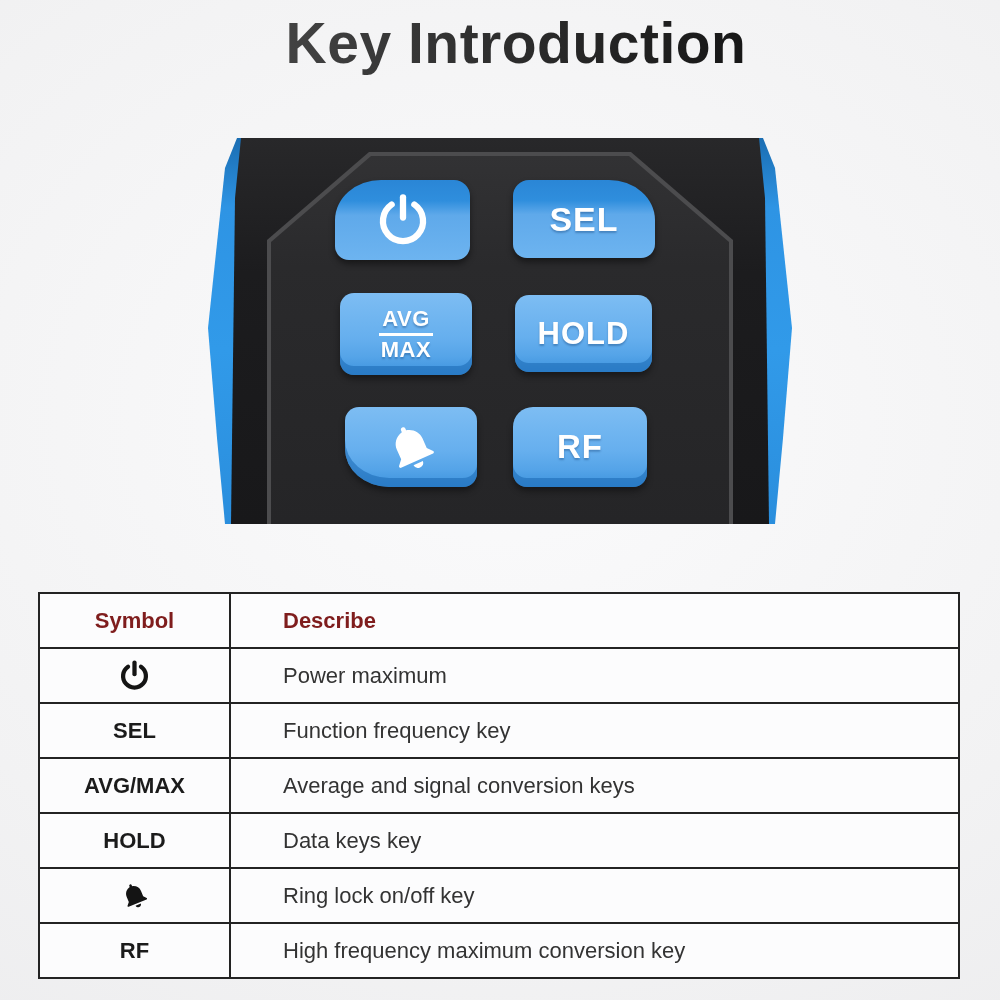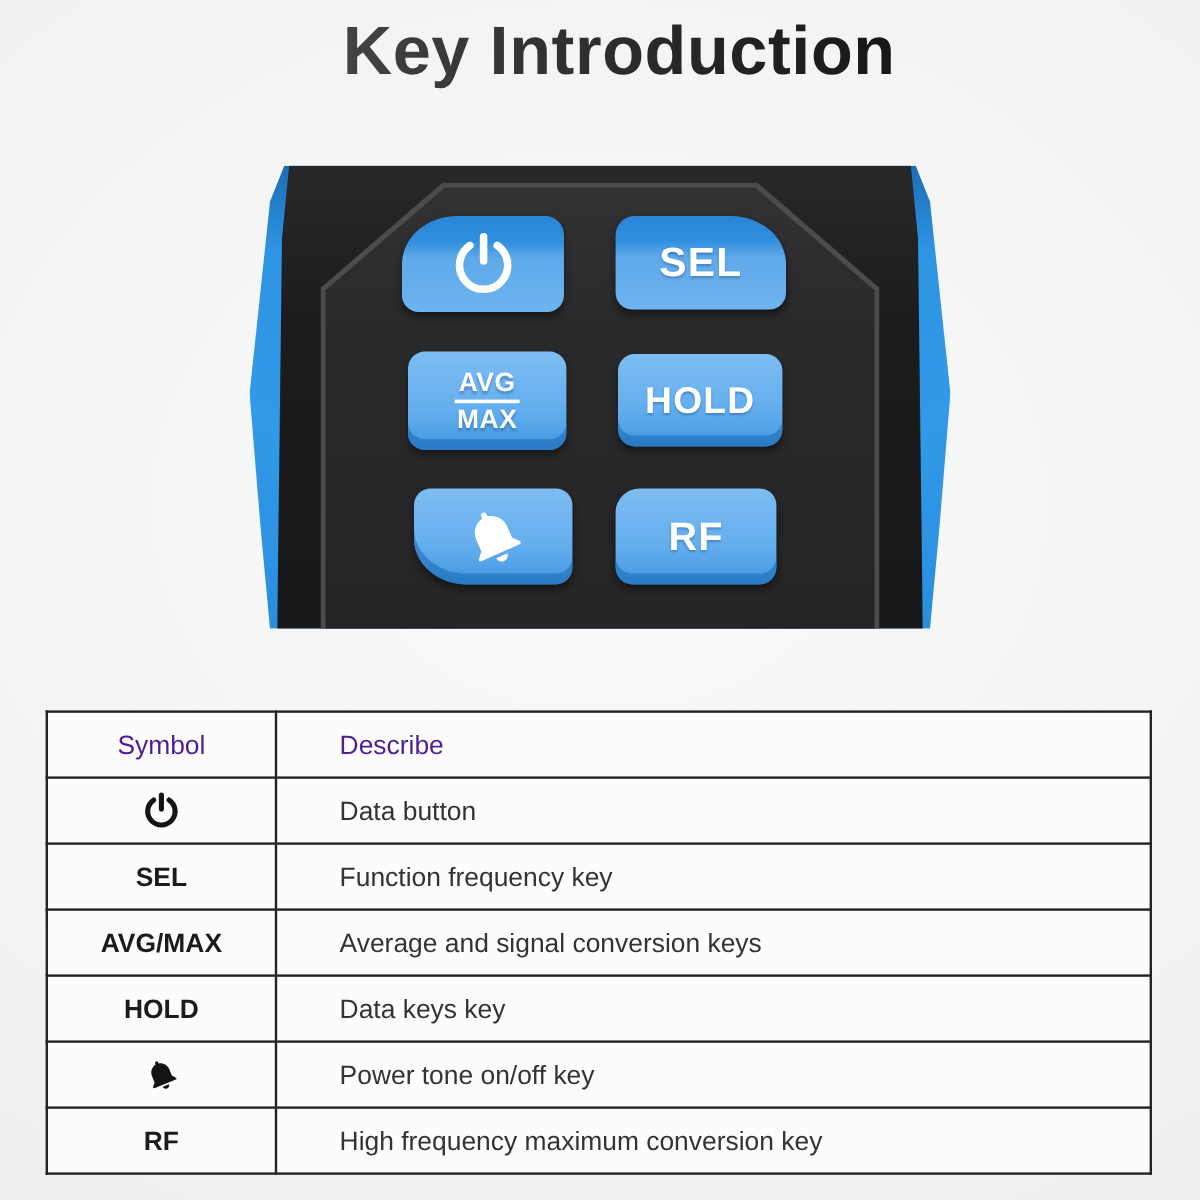--- a/index.html
+++ b/index.html
@@ -67,21 +67,21 @@
 
   
   .key-table {
     position:absolute; left:38px; top:592px; width:922px;
     border-collapse:collapse; background:#fcfcfd;
   }
   .key-table td { border:2px solid #232323; height:51px; font-size:22px; vertical-align:middle; }
   .key-table .c1 { width:187px; }
   .sym  { text-align:center; font-weight:bold; color:#1b1b1b; }
   .desc { padding-left:52px; font-weight:normal; color:#333; }
-  .hdr  { font-weight:normal; color:#4c1d95; }
+  .hdr  { font-weight:bold; color:#7f1d1d; }
   .tbl-icon { vertical-align:middle; }
   .tbl-bell { transform:rotate(-22deg); }
 </style>
 </head>
 <body>
 
 <div class="page">
 
   <h1 class="title">Key Introduction</h1>
 
@@ -131,42 +131,42 @@
         <td class="sym hdr c1">Symbol</td>
         <td class="desc hdr">Describe</td>
       </tr>
       <tr>
         <td class="sym c1">
           <svg class="tbl-icon" width="33" height="33" viewBox="0 0 24 24">
             <path d="M12 2.6v8.4" fill="none" stroke="#141414" stroke-width="3.1" stroke-linecap="round"></path>
             <path d="M7.3 5.6a8.3 8.3 0 1 0 9.4 0" fill="none" stroke="#141414" stroke-width="3.1" stroke-linecap="round"></path>
           </svg>
         </td>
-        <td class="desc">Data button</td>
+        <td class="desc">Power maximum</td>
       </tr>
       <tr>
         <td class="sym c1">SEL</td>
         <td class="desc">Function frequency key</td>
       </tr>
       <tr>
         <td class="sym c1">AVG/MAX</td>
         <td class="desc">Average and signal conversion keys</td>
       </tr>
       <tr>
         <td class="sym c1">HOLD</td>
         <td class="desc">Data keys key</td>
       </tr>
       <tr>
         <td class="sym c1">
           <svg class="tbl-icon tbl-bell" width="31" height="31" viewBox="0 0 24 24">
             <path d="M12 2.8c-.6 0-1 .4-1 1v.8C8 5.3 6 7.7 6 10.6v4.5l-2 2.3c-.3.4 0 1 .5 1h15c.5 0 .8-.6.5-1l-2-2.3v-4.5c0-2.9-2-5.3-5-6v-.8c0-.6-.4-1-1-1z" fill="#141414"></path>
             <path d="M12 21.6a2.2 2.2 0 0 0 2.2-2h-4.4a2.2 2.2 0 0 0 2.2 2z" fill="#141414"></path>
           </svg>
         </td>
-        <td class="desc">Power tone on/off key</td>
+        <td class="desc">Ring lock on/off key</td>
       </tr>
       <tr>
         <td class="sym c1">RF</td>
         <td class="desc">High frequency maximum conversion key</td>
       </tr>
     </tbody>
   </table>
 
 </div>
 

